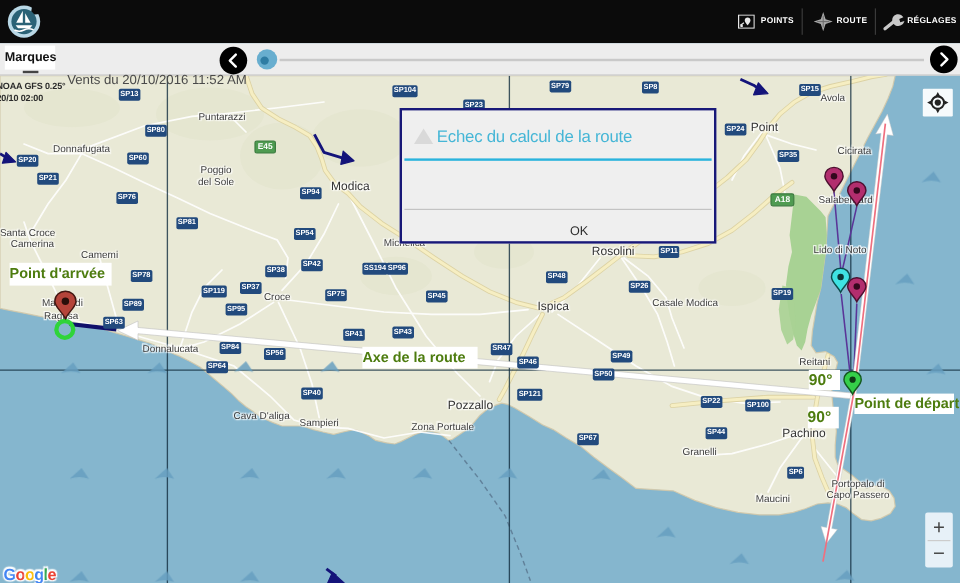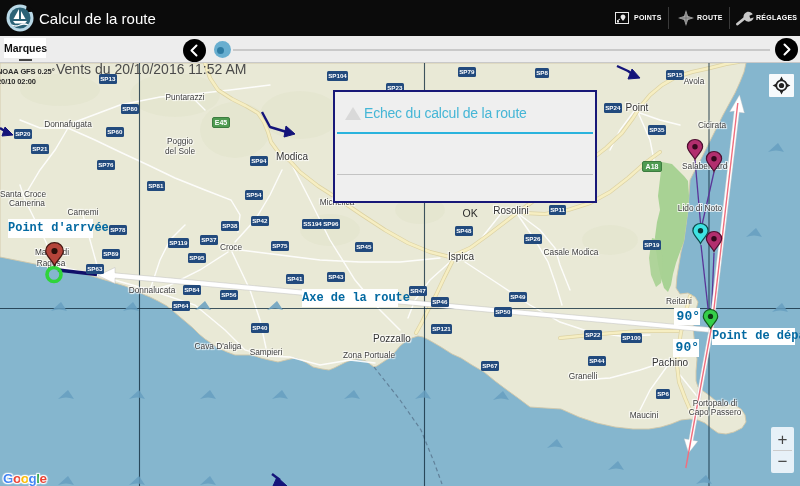--- a/index.html
+++ b/index.html
@@ -2,44 +2,44 @@
 <html><head>
 <meta charset="utf-8">
 <style>
   html,body{margin:0;padding:0;}
   body{width:800px;height:486px;overflow:hidden;position:relative;font-family:"Liberation Sans",sans-serif;background:#85b6ce;}
   #stage{position:absolute;left:0;top:0;width:800px;height:486px;}
   #mapsvg{position:absolute;left:0;top:0;}
   .sp{position:absolute;background:#224a7d;color:#fff;font-size:6.2px;font-weight:bold;line-height:9.5px;height:9.5px;padding:0 1.2px;border-radius:1.5px;letter-spacing:0;white-space:nowrap;}
   .pl{position:absolute;color:#3c3c3c;font-size:8.3px;white-space:nowrap;transform:translate(-50%,-50%);text-shadow:0 0 2px #fff,0 0 2px #fff,1px 1px 1px #fff,-1px -1px 1px #fff;}
   .pl2{font-size:10px;color:#333;}
-  .wbox{position:absolute;background:#fff;color:#0369a1;font-weight:bold;font-size:12px;text-align:right;white-space:nowrap;font-family:Liberation Mono, monospace;}
+  .wbox{position:absolute;background:#fff;color:#4d7c0f;font-weight:bold;font-size:12px;text-align:left;white-space:nowrap;}
   .badge{position:absolute;background:#4f9b51;border:1px solid #3d7c40;color:#fff;font-size:7px;font-weight:bold;text-align:center;border-radius:2px;line-height:8px;}
   
   #topbar{position:absolute;left:0;top:0;width:800px;height:36px;background:#0b0b0b;z-index:30;}
   #topbar .title{position:absolute;left:39px;top:10px;color:#fff;font-size:15px;}
   .menuitem{position:absolute;top:0;height:36px;color:#fff;font-size:7px;font-weight:bold;letter-spacing:0.25px;}
   .sep{position:absolute;top:7px;width:1px;height:22px;background:#3a3a3a;}
   
   #toolbar{position:absolute;left:0;top:36px;width:800px;height:27px;background:#ededed;border-bottom:1px solid #c9c9c9;box-sizing:border-box;z-index:30;}
   #tab{position:absolute;left:4px;top:2px;width:42px;height:20px;background:#fff;color:#111;font-weight:bold;font-size:10.5px;text-align:center;line-height:20px;}
   #tabund{position:absolute;left:19px;top:22.5px;width:13px;height:2.5px;background:#444;}
-  #vents{position:absolute;left:56px;top:9px;color:#4a4a4a;font-size:14px;margin-top:16px;}
+  #vents{position:absolute;left:56px;top:9px;color:#4a4a4a;font-size:11px;margin-top:16px;}
   .circbtn{position:absolute;width:23px;height:23px;border-radius:50%;background:#000;color:#fff;text-align:center;}
   #track{position:absolute;left:233px;top:13px;width:537px;height:2px;background:#c9c9c9;}
   #thumb{position:absolute;left:214px;top:5px;width:17px;height:17px;border-radius:50%;background:#68aecf;}
   #thumb:after{content:"";position:absolute;left:3px;top:6px;width:7px;height:7px;border-radius:50%;background:#2e7ca3;}
   
   #dialog{position:absolute;left:333px;top:90px;width:264px;height:113px;background:#efefef;border:2px solid #181878;box-sizing:border-box;z-index:40;}
   #dtitle{position:absolute;left:29px;top:13px;color:#45b6d6;font-size:14px;letter-spacing:-0.2px;}
   #dtri{position:absolute;left:10px;top:15px;width:0;height:0;border-left:8px solid transparent;border-right:8px solid transparent;border-bottom:13px solid #d9d9d9;}
   #dline{position:absolute;left:2px;top:39.5px;width:256px;height:2px;background:#2ab3dd;}
   #dbody{position:absolute;left:9px;top:49px;color:#1b1b1b;font-size:11.4px;line-height:12.4px;letter-spacing:-0.05px;white-space:nowrap;}
   #dsep{position:absolute;left:2px;top:82px;width:256px;height:1px;background:#c3c3c3;}
-  #dok{position:absolute;left:127.5px;top:95px;width:40px;color:#2b2b2b;font-size:10.5px;margin-top:20px;}
+  #dok{position:absolute;left:127.5px;top:95px;width:40px;text-align:center;color:#2b2b2b;font-size:10.5px;}
   
   #locbtn{position:absolute;left:769px;top:74px;width:25px;height:23px;background:rgba(255,255,255,0.93);border-radius:1px;z-index:20;}
   #zoomctl{position:absolute;left:771px;top:427px;width:23px;height:46px;background:rgba(248,252,255,0.85);border-radius:2px;z-index:20;color:#444;}
   #zoomctl .zl{position:absolute;left:0;width:100%;text-align:center;font-size:17px;}
   #glogo{position:absolute;left:3px;top:471px;z-index:20;font-size:13.5px;font-weight:bold;letter-spacing:-0.5px;text-shadow:0 0 2px #fff,0 0 2px #fff,1px 1px 1px #fff,-1px -1px 1px #fff,1px -1px 1px #fff,-1px 1px 1px #fff;}
   #copyr{position:absolute;right:2px;top:477px;z-index:20;font-size:7.5px;color:#333;text-shadow:0 0 2px #cfe0ea;}
 </style>
 </head>
 <body>
 <div id="stage">
@@ -267,21 +267,21 @@
     <div class="pl" style="left:27px;top:203px">Camerina</div>
     <div class="pl" style="left:83px;top:212px">Camemi</div>
     <div class="pl" style="left:231px;top:247px">Croce</div>
     <div class="pl" style="left:337px;top:202px">Michelica</div>
     <div class="pl pl2" style="left:511px;top:210px">Rosolini</div>
     <div class="pl" style="left:571px;top:252px">Casale Modica</div>
     <div class="pl pl2" style="left:461px;top:256px">Ispica</div>
     <div class="pl pl2" style="left:637px;top:107px">Point</div>
     <div class="pl" style="left:694px;top:81px">Avola</div>
     <div class="pl" style="left:712px;top:125px">Cicirata</div>
-    <div class="pl" style="left:152px;top:290px">Donnalucata</div>
+    <div class="pl" style="left:142px;top:290px">Donnalucata</div>
     <div class="pl" style="left:218px;top:346px">Cava D'aliga</div>
     <div class="pl" style="left:266px;top:352px">Sampieri</div>
     <div class="pl pl2" style="left:392px;top:338px">Pozzallo</div>
     <div class="pl" style="left:369px;top:355px">Zona Portuale</div>
     <div class="pl" style="left:679px;top:301px">Reitani</div>
     <div class="pl" style="left:583px;top:376px">Granelli</div>
     <div class="pl pl2" style="left:670px;top:362px">Pachino</div>
     <div class="pl" style="left:644px;top:415px">Maucini</div>
     <div class="pl" style="left:715px;top:403px">Portopalo di</div>
     <div class="pl" style="left:715px;top:412px">Capo Passero</div>
@@ -316,21 +316,20 @@
   <div id="topbar">
     <svg width="32" height="32" style="position:absolute;left:4px;top:2px" viewBox="0 0 32 32">
       <circle cx="16" cy="16" r="13.5" fill="#b9d8e6"></circle>
       <path d="M23,2 L30.5,9.5 L21.5,10.5 Z" fill="#0b0b0b"></path>
       <circle cx="16" cy="16" r="10.5" fill="#2b6276"></circle>
       <path d="M15,7 L15,17 L9.5,17 Z" fill="#fff"></path>
       <path d="M17,9 L17,17 L21.5,17 Z" fill="#fff"></path>
       <path d="M9,19 L23,19 L21,21.5 L11,21.5 Z" fill="#fff"></path>
       <path d="M8,23 Q12,25 16,23 Q20,21 24,23" stroke="#fff" stroke-width="1.3" fill="none"></path>
     </svg>
-    <div class="title">Calcul de la route</div>
     <svg width="14" height="12" style="position:absolute;left:615px;top:12px" viewBox="0 0 14 12">
       <rect x="0.5" y="0.5" width="13" height="11" fill="none" stroke="#e8e8e8" stroke-width="1"></rect>
       <path d="M8,2.5 C6.6,2.5 5.6,3.5 5.6,4.8 C5.6,6.5 8,9 8,9 C8,9 10.4,6.5 10.4,4.8 C10.4,3.5 9.4,2.5 8,2.5 Z" fill="#e8e8e8"></path>
       <path d="M2,9 L5,7" stroke="#e8e8e8" stroke-width="1"></path>
       <rect x="2" y="8.5" width="2" height="2" fill="#e8e8e8"></rect>
     </svg>
     <div class="menuitem" style="left:634px;line-height:36px;">POINTS</div>
     <div class="sep" style="left:668px"></div>
     <svg width="16" height="16" style="position:absolute;left:678px;top:10px" viewBox="0 0 16 16">
       <path d="M8,0 L10,6 L16,8 L10,10 L8,16 L6,10 L0,8 L6,6 Z" fill="#a8a8a8"></path>

